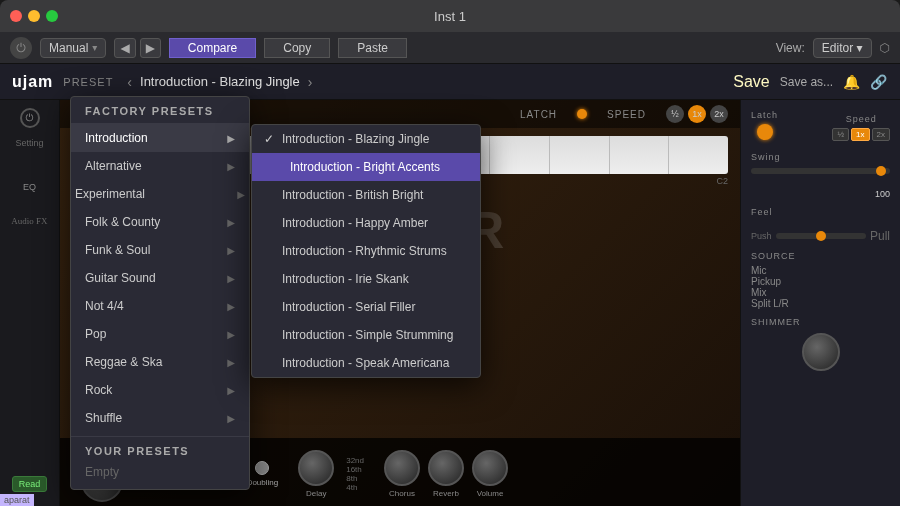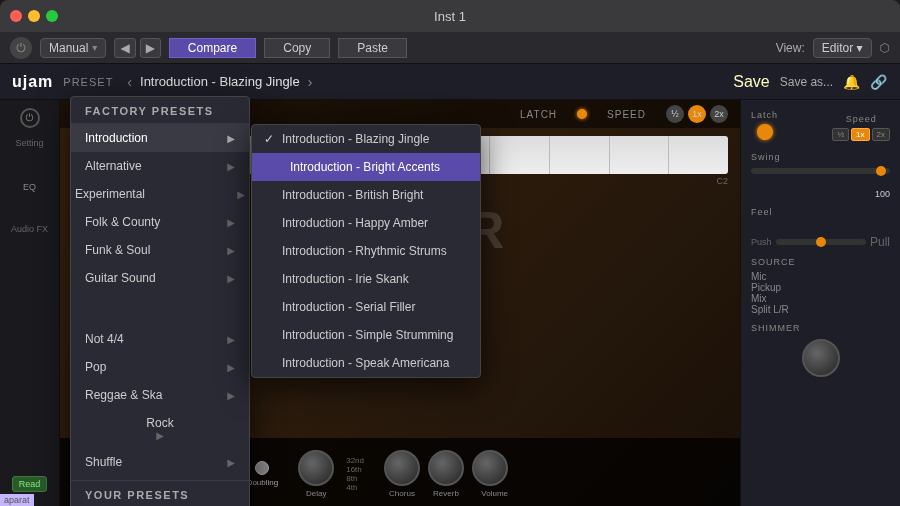--- a/index.html
+++ b/index.html
@@ -316,21 +316,21 @@
 </div>
 
 <div class="main-content">
 
   <div style="width:60px;background:#1a1a1e;border-right:1px solid #111;display:flex;flex-direction:column;align-items:center;padding:8px 0;gap:6px;z-index:2;position:relative;">
     <div style="width:20px;height:20px;border-radius:50%;border:2px solid #555;display:flex;align-items:center;justify-content:center;">
       <span style="color:#888;font-size:10px;">⏻</span>
     </div>
     <div style="color:#666;font-size:9px;text-align:center;cursor:pointer;padding:4px;writing-mode:horizontal-tb;">Setting</div>
     <div style="color:#888;font-size:9px;cursor:pointer;padding:4px;writing-mode:horizontal-tb;margin-top:20px;">EQ</div>
-    <div style="color:#666;font-size:9px;cursor:pointer;padding:4px;text-align:center;margin-top:18px;">Audio FX</div>
+    <div style="color:#666;font-size:9px;cursor:pointer;padding:4px;text-align:center;margin-top:10px;font-family:Liberation Serif, serif;">Audio FX</div>
     <div style="background:#2a5a2a;border:1px solid #3a7a3a;border-radius:3px;color:#7aee7a;font-size:9px;padding:2px 6px;cursor:pointer;margin-top:auto;margin-bottom:10px;">Read</div>
   </div>
 
   <div class="instrument-body" style="flex:1;position:relative;overflow:hidden;background:linear-gradient(135deg,#3a2510 0%,#1a1008 100%);">
 
     <div class="instrument-top-bar">
       <span class="style-label">STYLE</span>
       <span style="color:#888;font-size:12px;">‹</span>
       <span style="color:#cc9944;font-size:11px;">Common Phra...</span>
       <div class="top-right-controls">
@@ -423,21 +423,21 @@
       <div style="display:flex;flex-direction:column;align-items:center;gap:3px;margin-left:12px;">
         <div style="width:36px;height:36px;border-radius:50%;background:radial-gradient(circle at 38% 35%,#666,#222);border:2px solid #555;"></div>
         <span style="color:#888;font-size:8px;">Chorus</span>
       </div>
 
       <div style="display:flex;flex-direction:column;align-items:center;gap:3px;">
         <div style="width:36px;height:36px;border-radius:50%;background:radial-gradient(circle at 38% 35%,#666,#222);border:2px solid #555;"></div>
         <span style="color:#888;font-size:8px;">Reverb</span>
       </div>
 
-      <div style="display:flex;flex-direction:column;align-items:flex-end;gap:3px;">
+      <div style="display:flex;flex-direction:column;align-items:center;gap:3px;">
         <div style="width:36px;height:36px;border-radius:50%;background:radial-gradient(circle at 38% 35%,#666,#222);border:2px solid #555;"></div>
         <span style="color:#888;font-size:8px;">Volume</span>
       </div>
     </div>
   </div>
 
   <div style="width:160px;background:#1e1e28;border-left:1px solid #111;padding:10px;display:flex;flex-direction:column;gap:8px;">
 
     <div style="display:flex;justify-content:space-between;align-items:center;">
       <div>
@@ -456,21 +456,21 @@
 
     <div>
       <div style="color:#888;font-size:9px;letter-spacing:1px;">Swing</div>
       <div style="height:6px;background:#333;border-radius:3px;margin-top:6px;position:relative;">
         <div style="position:absolute;width:10px;height:10px;border-radius:50%;background:#e8880a;top:-2px;right:4px;"></div>
       </div>
       <div style="text-align:right;color:#ccc;font-size:9px;margin-top:15px;">100</div>
     </div>
 
     <div>
-      <div style="color:#888;font-size:9px;letter-spacing:1px;margin-bottom:18px;">Feel</div>
+      <div style="color:#888;font-size:9px;letter-spacing:1px;margin-bottom:12px;">Feel</div>
       <div style="display:flex;align-items:center;gap:4px;">
         <span style="color:#666;font-size:9px;">Push</span>
         <div style="flex:1;height:6px;background:#333;border-radius:3px;position:relative;">
           <div style="position:absolute;width:10px;height:10px;border-radius:50%;background:#e8880a;top:-2px;left:50%;transform:translateX(-50%);"></div>
         </div>
         <span style="color:#666;font-size:12px;">Pull</span>
       </div>
     </div>
 
     <div>
@@ -510,33 +510,33 @@
       <span style="color:#666;font-size:10px;">▶</span>
     </div>
     <div style="display:flex;align-items:center;justify-content:space-between;padding:7px 14px;color:#ccc;font-size:12px;cursor:pointer;">
       <span>Funk &amp; Soul</span>
       <span style="color:#666;font-size:10px;">▶</span>
     </div>
     <div style="display:flex;align-items:center;justify-content:space-between;padding:7px 14px;color:#ccc;font-size:12px;cursor:pointer;">
       <span>Guitar Sound</span>
       <span style="color:#666;font-size:10px;">▶</span>
     </div>
-    <div style="display:flex;align-items:center;justify-content:space-between;padding:7px 14px;color:#ccc;font-size:12px;cursor:pointer;margin-top:33px;">
+    <div style="display:flex;align-items:center;justify-content:space-between;padding:7px 14px;color:#ccc;font-size:12px;cursor:pointer;">
       <span>Not 4/4</span>
       <span style="color:#666;font-size:10px;">▶</span>
     </div>
     <div style="display:flex;align-items:center;justify-content:space-between;padding:7px 14px;color:#ccc;font-size:12px;cursor:pointer;">
       <span>Pop</span>
       <span style="color:#666;font-size:10px;">▶</span>
     </div>
     <div style="display:flex;align-items:center;justify-content:space-between;padding:7px 14px;color:#ccc;font-size:12px;cursor:pointer;">
       <span>Reggae &amp; Ska</span>
       <span style="color:#666;font-size:10px;">▶</span>
     </div>
-    <div style="display:flex;align-items:center;justify-content:space-between;padding:7px 14px;color:#ccc;font-size:12px;cursor:pointer;flex-direction:column;">
+    <div style="display:flex;align-items:center;justify-content:space-between;padding:7px 14px;color:#ccc;font-size:12px;cursor:pointer;">
       <span>Rock</span>
       <span style="color:#666;font-size:10px;">▶</span>
     </div>
     <div style="display:flex;align-items:center;justify-content:space-between;padding:7px 14px;color:#ccc;font-size:12px;cursor:pointer;">
       <span>Shuffle</span>
       <span style="color:#666;font-size:10px;">▶</span>
     </div>
 
     <div style="padding:8px 14px 4px;color:#aaa;font-size:11px;font-weight:700;letter-spacing:1.5px;text-transform:uppercase;border-top:1px solid #3a3a45;margin-top:4px;">YOUR PRESETS</div>
     <div style="padding:4px 14px 10px;color:#666;font-size:12px;">Empty</div>

